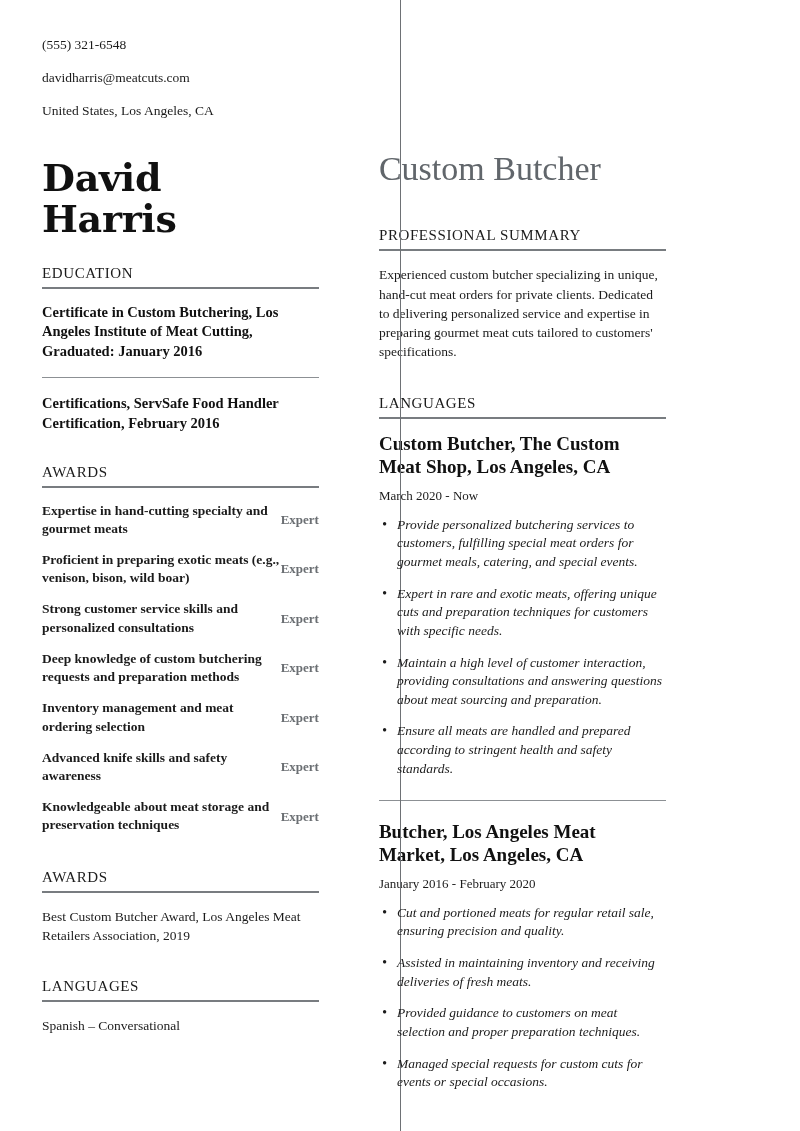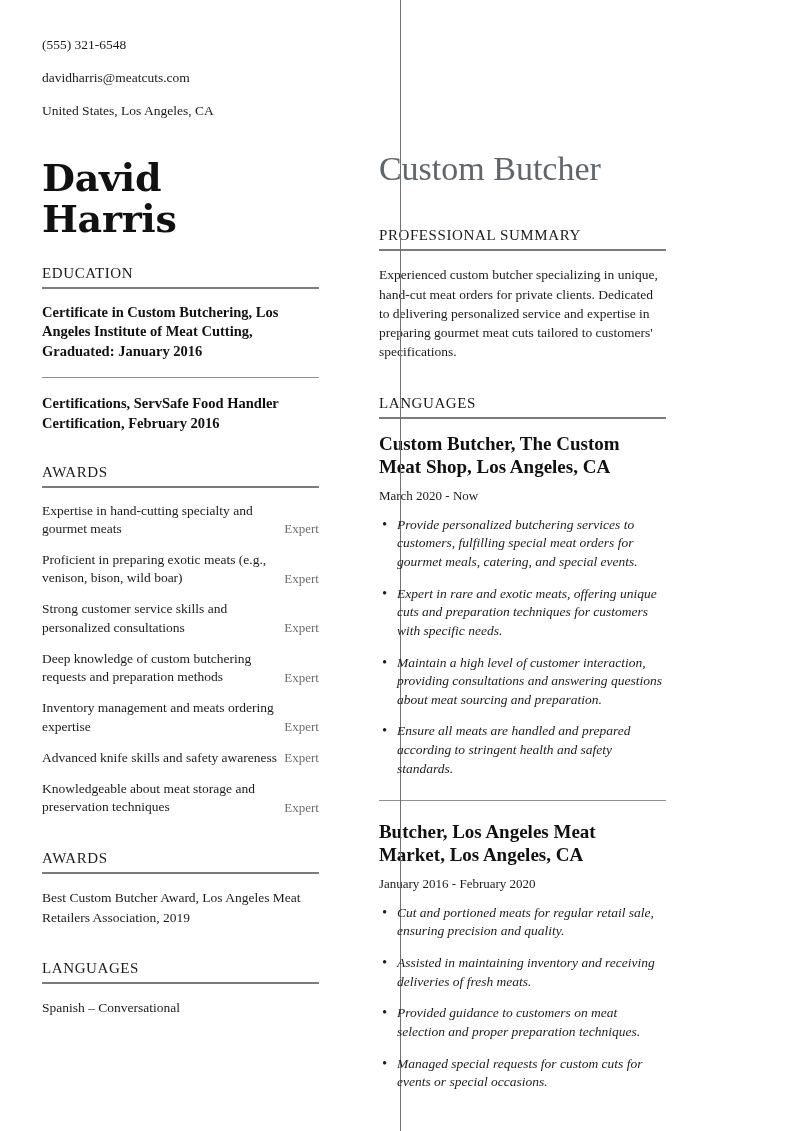--- a/index.html
+++ b/index.html
@@ -104,23 +104,24 @@
   }
   .entry-rule {
     height: 1px;
     background: #8c9094;
     margin: 16px 0 16px 0;
   }
 
   
   .skill-row {
     display: flex;
-    align-items: flex-end;
+    align-items: center;
     justify-content: space-between;
     margin-bottom: 13px;
+    font-weight: bold;
   }
   .skill-name {
     font-size: 13.5px;
     line-height: 1.35;
     color: #1b1b1b;
     max-width: 245px;
   }
   .skill-level {
     font-size: 13px;
     line-height: 1.35;
@@ -228,21 +229,21 @@
         </div>
         <div class="skill-row">
           <div class="skill-name">Strong customer service skills and personalized consultations</div>
           <div class="skill-level">Expert</div>
         </div>
         <div class="skill-row">
           <div class="skill-name">Deep knowledge of custom butchering requests and preparation methods</div>
           <div class="skill-level">Expert</div>
         </div>
         <div class="skill-row">
-          <div class="skill-name">Inventory management and meats ordering expertise</div>
+          <div class="skill-name">Inventory management and meat ordering selection</div>
           <div class="skill-level">Expert</div>
         </div>
         <div class="skill-row">
           <div class="skill-name">Advanced knife skills and safety awareness</div>
           <div class="skill-level">Expert</div>
         </div>
         <div class="skill-row">
           <div class="skill-name">Knowledgeable about meat storage and preservation techniques</div>
           <div class="skill-level">Expert</div>
         </div>

